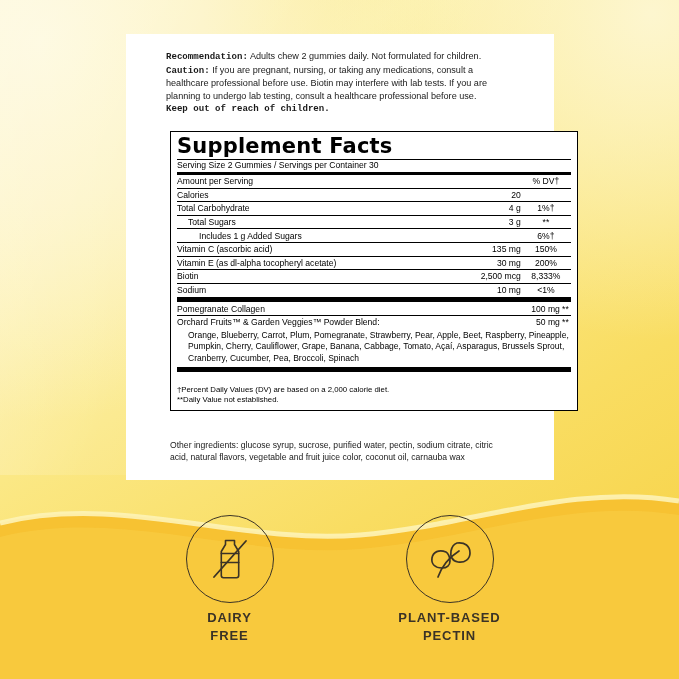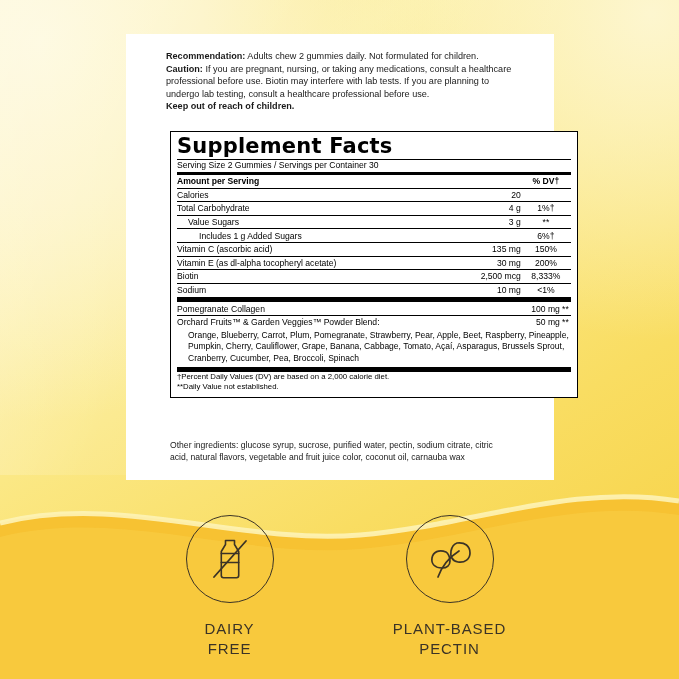--- a/index.html
+++ b/index.html
@@ -57,20 +57,21 @@
     width: 348px;
     font-size: 9.1px;
     color: #1a1a1a;
     line-height: 1.38;
   }
   .adv-par {
     margin: 0 0 0 0;
   }
   .adv-par b {
     font-weight: bold;
+    font-family: Liberation Mono, monospace;
   }
   
   #sf-box {
     position: absolute;
     left: 170px;
     top: 131px;
     width: 408px;
     border: 1.6px solid #000;
     background: #fff;
     box-sizing: border-box;
@@ -115,33 +116,33 @@
   }
   table.sf tr.no-line td {
     border-bottom: none;
   }
   td.c-name { text-align: left; }
   td.c-amt { text-align: right; padding-right: 26px; white-space: nowrap; }
   td.c-dv  { text-align: center; white-space: nowrap; }
   .ind1 { padding-left: 11px !important; }
   .ind2 { padding-left: 22px !important; }
   .hdr-row td {
-    font-weight: bold;
+    font-weight: normal;
     border-bottom: 0.8px solid #000;
     padding-bottom: 1.5px;
   }
   #blend-list {
     font-size: 8.5px;
     line-height: 1.36;
     padding: 1px 0 2px 11px;
   }
   #sf-foot {
     font-size: 7.8px;
     line-height: 1.32;
-    padding-top: 0;
+    padding-top: 13px;
   }
   #other-ing {
     position: absolute;
     left: 170px;
     top: 440px;
     width: 340px;
     font-size: 8.6px;
     line-height: 1.35;
     color: #1a1a1a;
   }
@@ -164,23 +165,23 @@
     height: 86px;
     margin: 0 auto;
     border: 1.6px solid #3b3326;
     border-radius: 50%;
     display: flex;
     align-items: center;
     justify-content: center;
     background: rgba(255,255,255,0.0);
   }
   .badge-label {
-    margin-top: 16px;
-    font-size: 15px;
-    font-weight: normal;
+    margin-top: 6px;
+    font-size: 13px;
+    font-weight: bold;
     letter-spacing: 0.9px;
     color: #3b3326;
     line-height: 1.35;
   }
 </style>
 </head>
 <body>
 
 <div id="page">
 
@@ -217,21 +218,21 @@
           <td class="c-name">Calories</td>
           <td class="c-amt">20</td>
           <td class="c-dv"></td>
         </tr>
         <tr>
           <td class="c-name">Total Carbohydrate</td>
           <td class="c-amt">4 g</td>
           <td class="c-dv">1%†</td>
         </tr>
         <tr>
-          <td class="c-name ind1">Value Sugars</td>
+          <td class="c-name ind1">Total Sugars</td>
           <td class="c-amt">3 g</td>
           <td class="c-dv">**</td>
         </tr>
         <tr>
           <td class="c-name ind2">Includes 1 g Added Sugars</td>
           <td class="c-amt"></td>
           <td class="c-dv">6%†</td>
         </tr>
         <tr>
           <td class="c-name">Vitamin C (ascorbic acid)</td>

